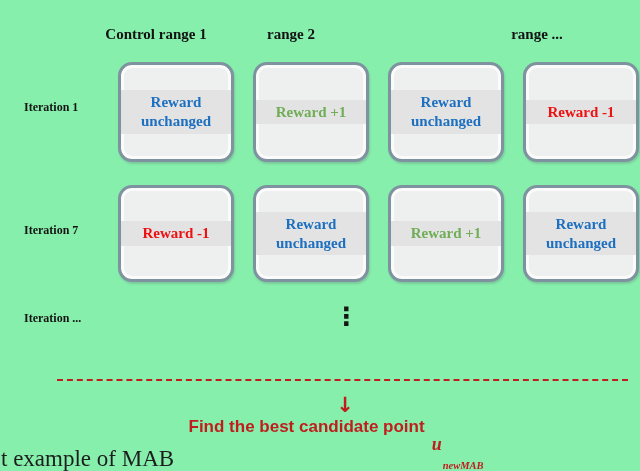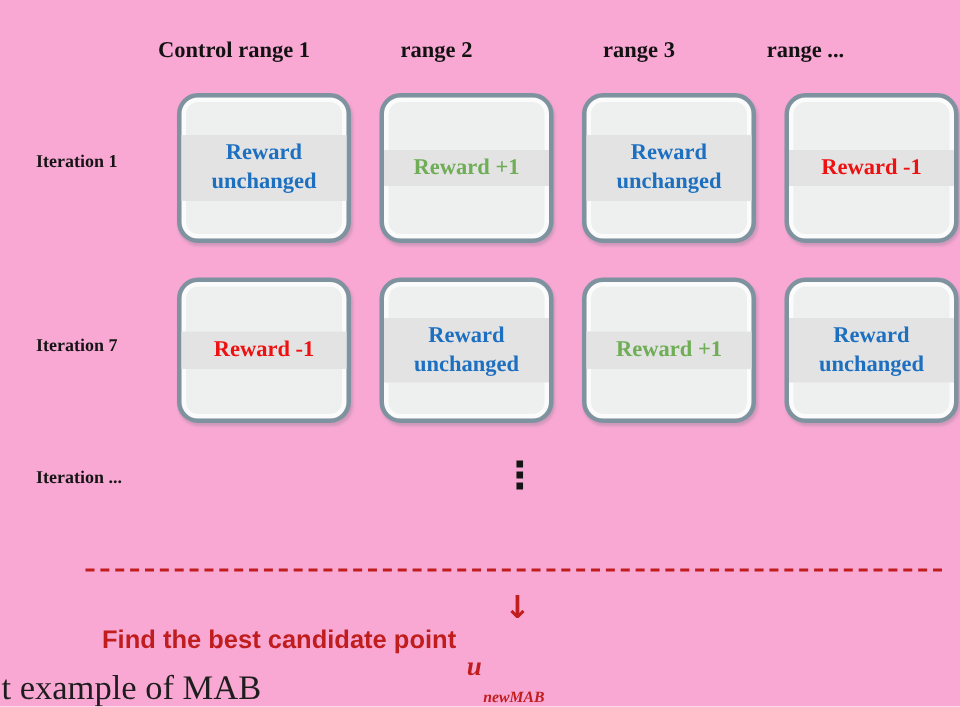--- a/index.html
+++ b/index.html
@@ -1,20 +1,20 @@
 <!DOCTYPE html>
 <html><head>
 <meta charset="utf-8">
 <style>
   html, body { margin: 0; padding: 0; background: #ffffff; }
   .canvas {
     position: relative;
     width: 640px;
     height: 471px;
-    background: #f9a8d4;
+    background: #86efac;
     overflow: hidden;
     font-family: "Liberation Serif", serif;
     color: #111;
   }
   .col-header {
     position: absolute;
     top: 26px;
     width: 116px;
     text-align: center;
     font-weight: bold;
@@ -81,22 +81,23 @@
     font-size: 21px;
     font-weight: bold;
     font-family: "DejaVu Sans", sans-serif;
   }
   .conclusion {
     position: absolute;
     left: 0;
     top: 417px;
     width: 624px;
     display: flex;
+    justify-content: center;
     align-items: flex-start;
-    padding-left: 68px;
+    padding-left: 48px;
     box-sizing: border-box;
     font-family: "Liberation Sans", sans-serif;
     font-weight: bold;
     font-size: 17px;
   }
   .formula {
     display: inline-flex;
     align-items: center;
     margin-left: 7px;
     font-family: "Liberation Serif", serif;
@@ -127,21 +128,20 @@
     white-space: nowrap;
   }
 </style>
 </head>
 <body>
 
 <div class="canvas">
 
   <span class="col-header" style="left:98px">Control range 1</span>
   <span class="col-header" style="left:233px">range 2</span>
-  <span class="col-header" style="left:368px">range 3</span>
   <span class="col-header" style="left:479px">range ...</span>
 
   <span class="iter-label" style="top:100px">Iteration 1</span>
   <span class="iter-label" style="top:223px">Iteration 7</span>
   <span class="iter-label" style="top:311px">Iteration ...</span>
 
   <div class="box" style="left:118px; top:62px; height:100px">
     <div class="band">
       <span class="reward" style="color: rgb(29, 111, 192);">Reward
 unchanged</span>

